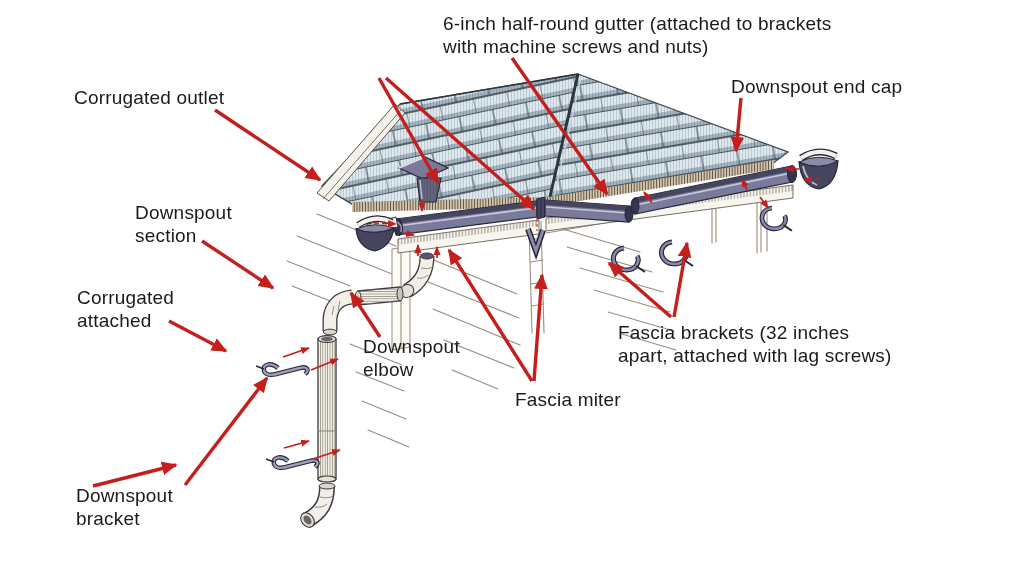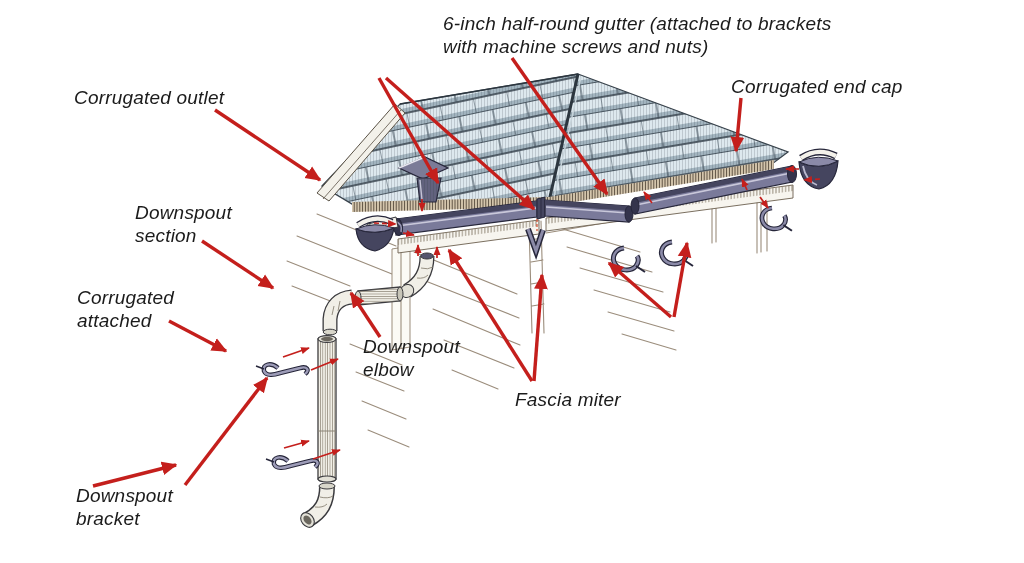--- a/index.html
+++ b/index.html
@@ -1,21 +1,21 @@
 <!DOCTYPE html>
 <html style="--arrow-red: #c41f1c; --text-ink: #1b1b1b; --gutter-slate: #7a7a9a; --roof-shingle: #dde8ee; --background: #ffffff;"><head>
 <meta charset="utf-8">
 <style>
   html,body{margin:0;padding:0;}
   body{
     width:1024px;height:563px;position:relative;overflow:hidden;
     background:var(--background,#fff);
     font-family:"Liberation Sans",sans-serif;
   }
-  .stage{position:absolute;inset:0;font-style:italic;}
+  .stage{position:absolute;inset:0;}
   svg{position:absolute;left:0;top:0;}
   .lbl{
     position:absolute;color:var(--text-ink,#1b1b1b);
     font-size:19px;line-height:23px;white-space:pre-line;letter-spacing:.2px;
   }
   .ahead{fill:var(--arrow-red,#c41f1c);}
   .barr{stroke:var(--arrow-red,#c41f1c);stroke-width:3.4;fill:none;}
   .sarr{stroke:var(--arrow-red,#c41f1c);stroke-width:1.7;fill:none;}
   .sarr.d{stroke-dasharray:5 3;}
   .sketch{stroke:#9b8d7c;stroke-width:1.1;fill:none;stroke-linecap:round;}
@@ -252,25 +252,27 @@
     <path class="barr" d="M534,381 L542,275" marker-end="url(#ah)"></path>
     <path class="barr" d="M671,317 L609,263" marker-end="url(#ah)"></path>
     <path class="barr" d="M674,317 L687,243" marker-end="url(#ah)"></path>
     <path class="barr" d="M93,486 L176,465" marker-end="url(#ah)"></path>
     <path class="barr" d="M185,485 L267,378" marker-end="url(#ah)"></path>
   </g>
 </svg>
 
 <div class="lbl" style="left:443px;top:12px">6-inch half-round gutter (attached to brackets
 with machine screws and nuts)</div>
-<div class="lbl" style="left:731px;top:75px">Corrugated end cap</div>
+<div class="lbl" style="left:731px;top:75px">Downspout end cap</div>
 <div class="lbl" style="left:74px;top:86px">Corrugated outlet</div>
 <div class="lbl" style="left:135px;top:201px">Downspout
 section</div>
 <div class="lbl" style="left:77px;top:286px">Corrugated
 attached</div>
 <div class="lbl" style="left:363px;top:335px">Downspout
 elbow</div>
 <div class="lbl" style="left:515px;top:388px">Fascia miter</div>
+<div class="lbl" style="left:618px;top:321px">Fascia brackets (32 inches
+apart, attached with lag screws)</div>
 <div class="lbl" style="left:76px;top:484px">Downspout
 bracket</div>
 
 </div>
 
 </body></html>

